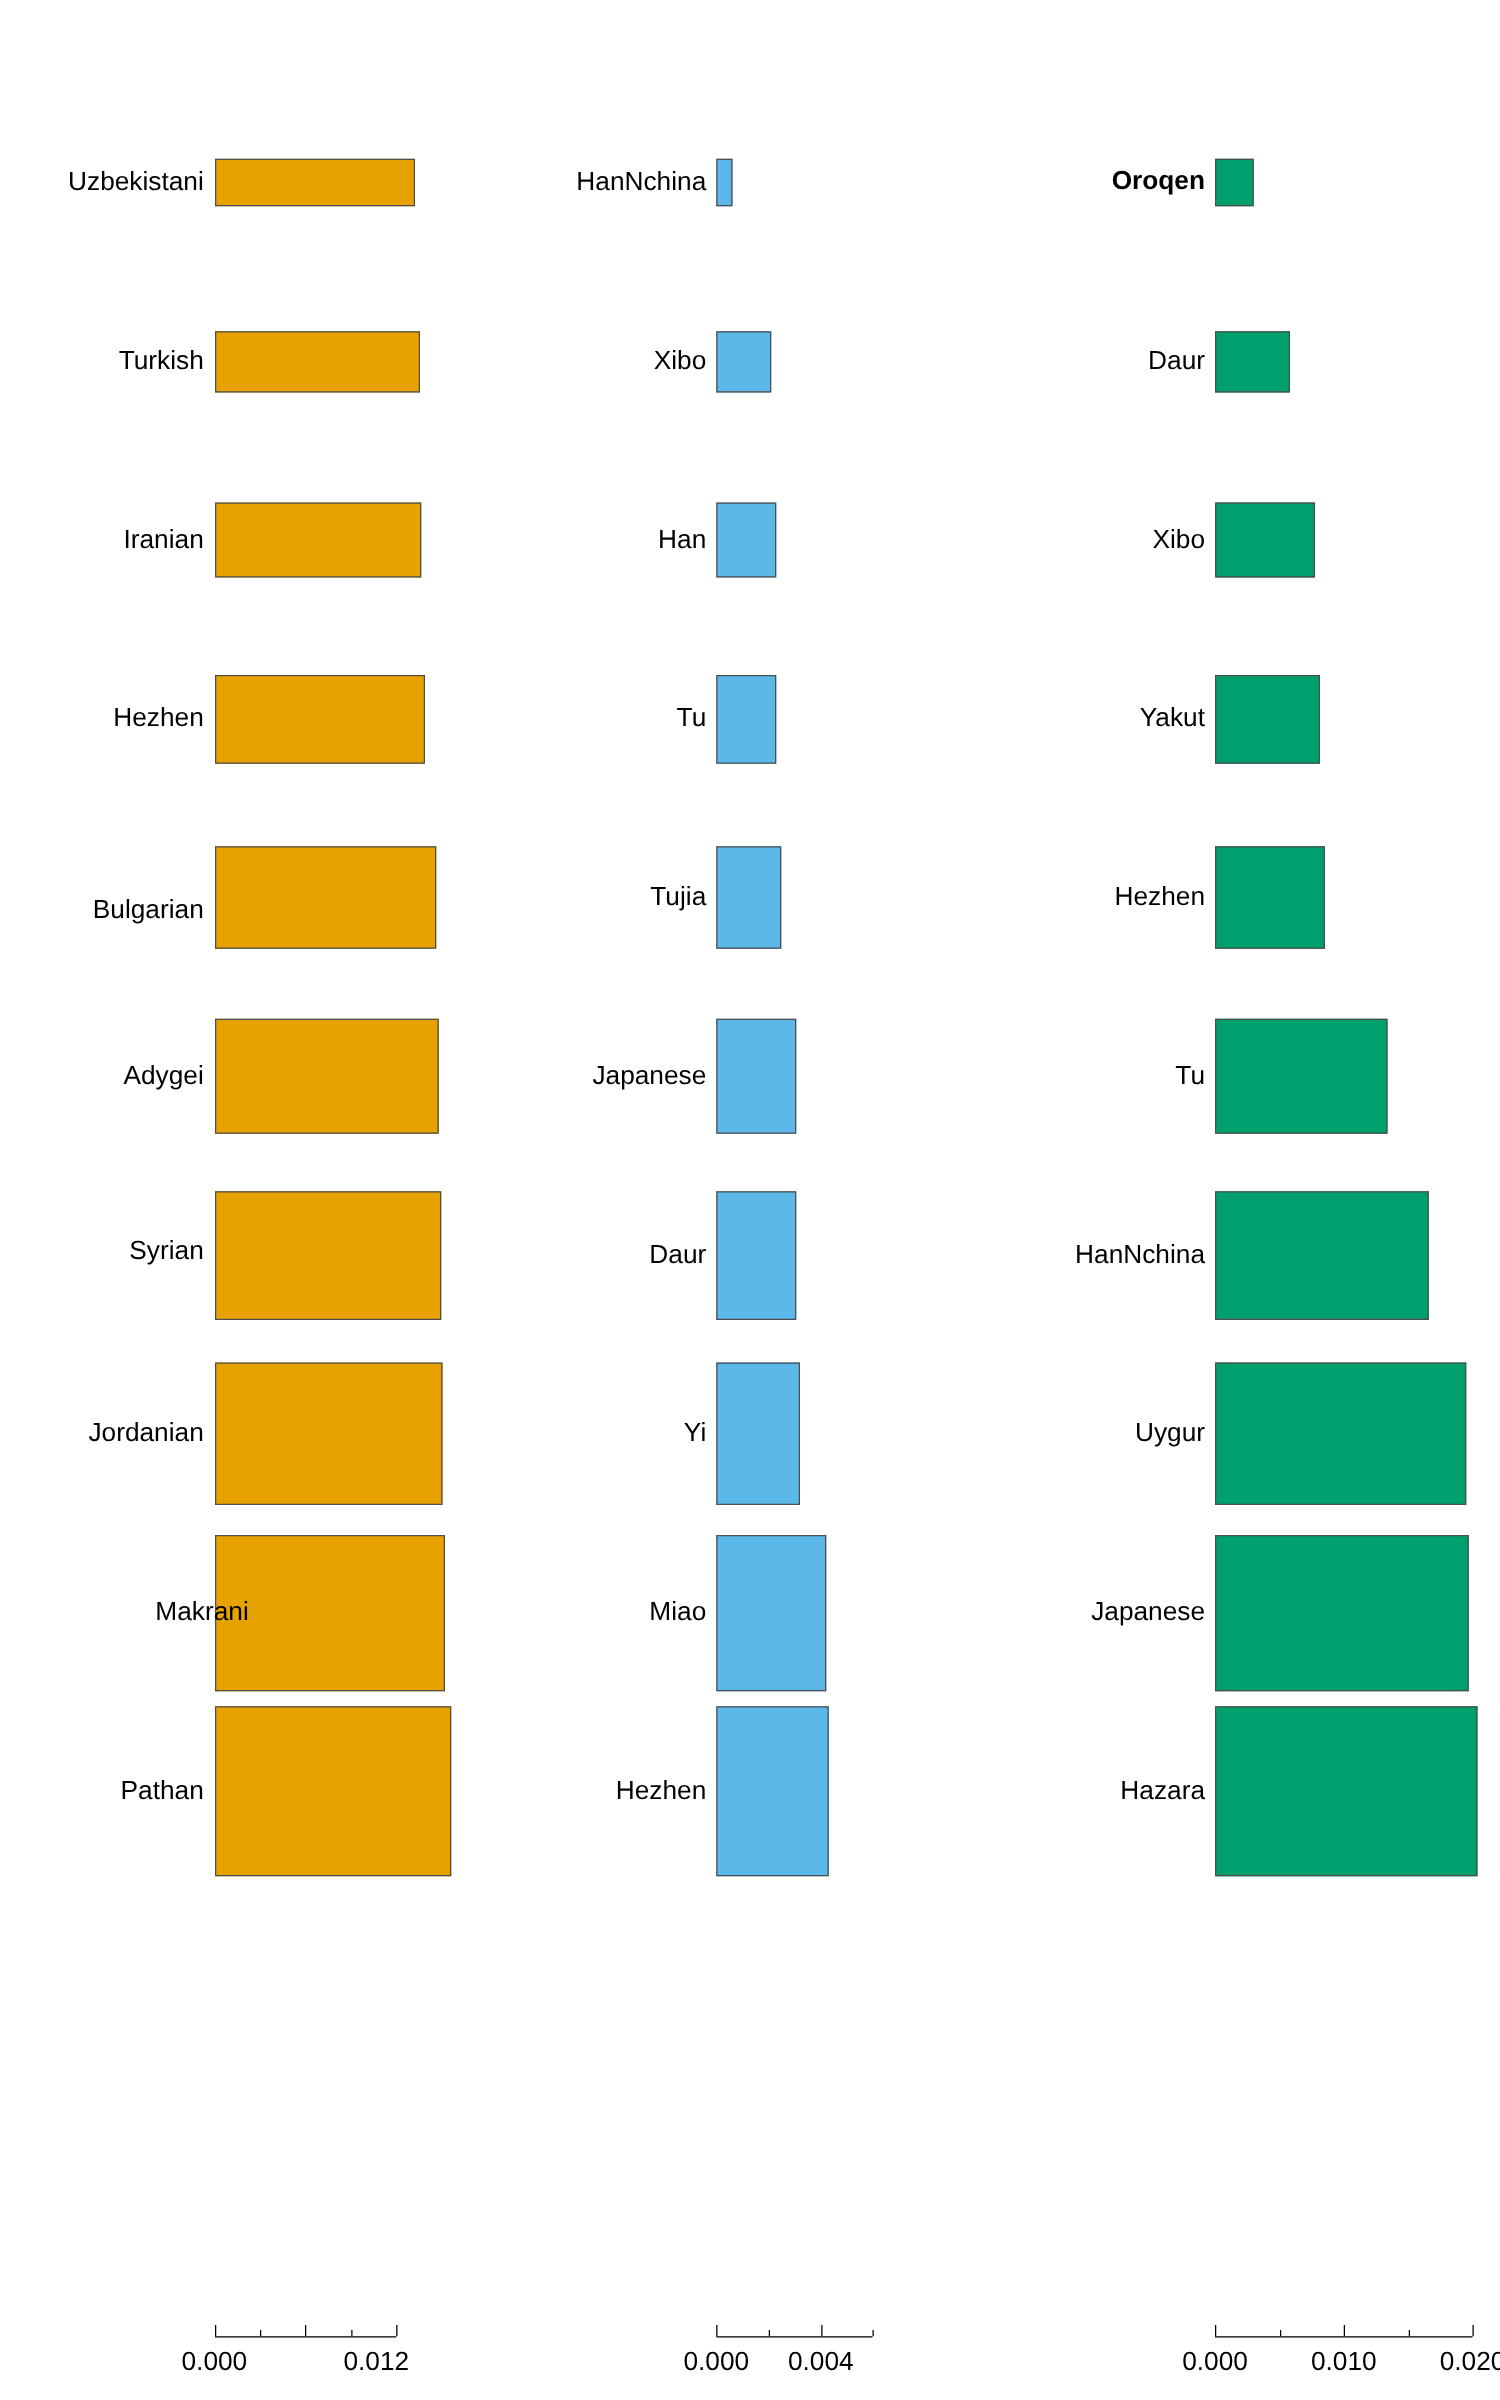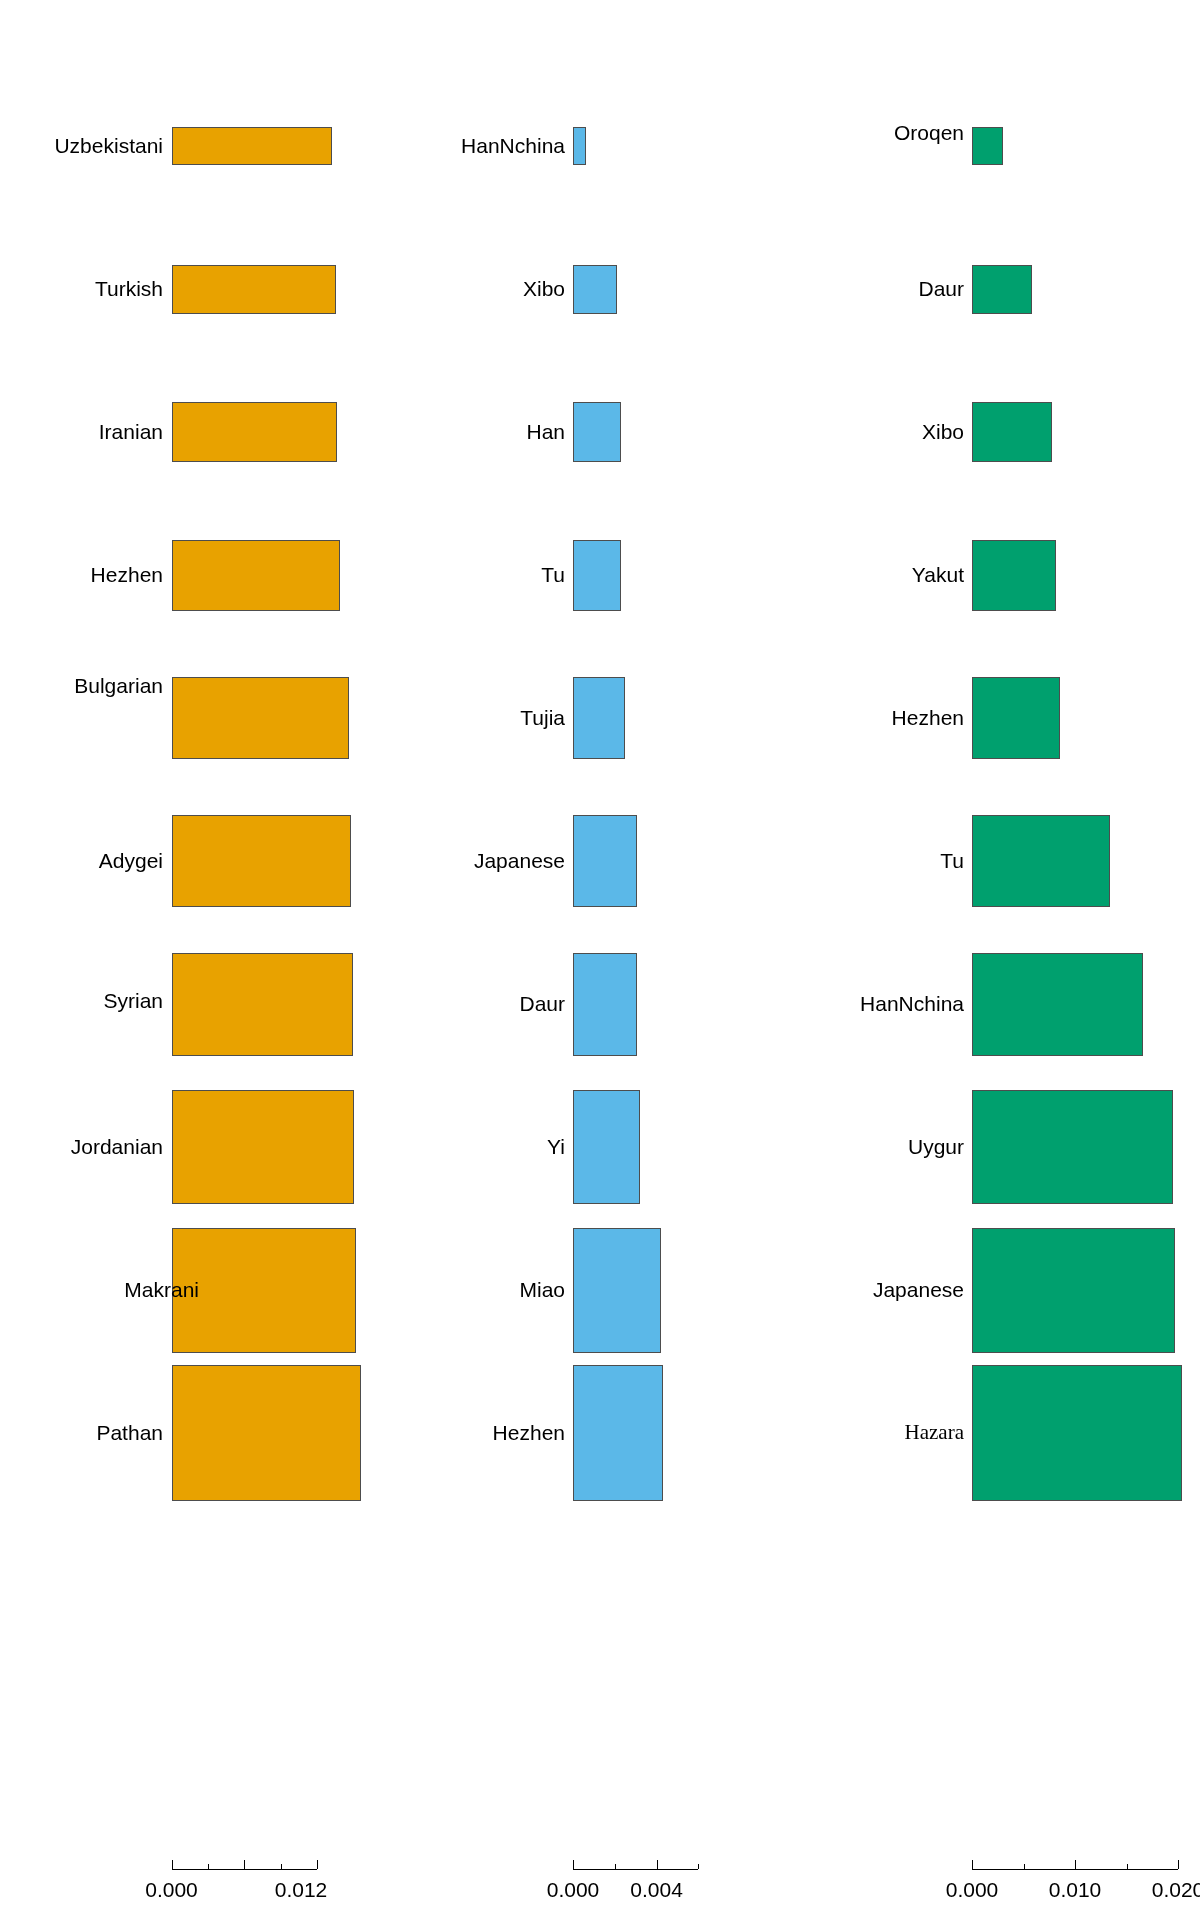--- a/index.html
+++ b/index.html
@@ -54,21 +54,21 @@
     <div class="panel" style="left: 0px; width: 1200px;">
       <div class="bar" title="Uzbekistani: 0.01325" style="left: 171.5px; top: 127px; width: 160.987px; height: 38px; background: rgb(232, 162, 0);"></div>
       <div class="cat-label" style="right: 1037px; top: 135px;">Uzbekistani</div>
       <div class="bar" title="Turkish: 0.0135" style="left: 171.5px; top: 265px; width: 164.025px; height: 49px; background: rgb(232, 162, 0);"></div>
       <div class="cat-label" style="right: 1037px; top: 278px;">Turkish</div>
       <div class="bar" title="Iranian: 0.0136" style="left: 171.5px; top: 402px; width: 165.24px; height: 60px; background: rgb(232, 162, 0);"></div>
       <div class="cat-label" style="right: 1037px; top: 421px;">Iranian</div>
       <div class="bar" title="Pathan: 0.0139" style="left: 171.5px; top: 540px; width: 168.885px; height: 71px; background: rgb(232, 162, 0);"></div>
       <div class="cat-label" style="right: 1037px; top: 564px;">Hezhen</div>
       <div class="bar" title="Bulgarian: 0.0146" style="left: 171.5px; top: 677px; width: 177.39px; height: 82px; background: rgb(232, 162, 0);"></div>
-      <div class="cat-label" style="right: 1037px; top: 675px;">Bulgarian</div>
+      <div class="cat-label" style="right: 1037px; top: 717px;">Bulgarian</div>
       <div class="bar" title="Adygei: 0.0148" style="left: 171.5px; top: 815px; width: 179.82px; height: 92px; background: rgb(232, 162, 0);"></div>
       <div class="cat-label" style="right: 1037px; top: 850px;">Adygei</div>
       <div class="bar" title="Syrian: 0.0149" style="left: 171.5px; top: 953px; width: 181.035px; height: 103px; background: rgb(232, 162, 0);"></div>
       <div class="cat-label" style="right: 1037px; top: 990px;">Syrian</div>
       <div class="bar" title="Jordanian: 0.015" style="left: 171.5px; top: 1090px; width: 182.25px; height: 114px; background: rgb(232, 162, 0);"></div>
       <div class="cat-label" style="right: 1037px; top: 1136px;">Jordanian</div>
       <div class="bar" title="Makrani: 0.0152" style="left: 171.5px; top: 1228px; width: 184.68px; height: 125px; background: rgb(232, 162, 0);"></div>
       <div class="cat-label" style="right: 1001px; top: 1279px;">Makrani</div>
       <div class="bar" title="Balochi: 0.0156" style="left: 171.5px; top: 1365px; width: 189.54px; height: 136px; background: rgb(232, 162, 0);"></div>
       <div class="cat-label" style="right: 1037px; top: 1422px;">Pathan</div>
@@ -106,39 +106,39 @@
       <div class="axis" style="left: 573px; top: 1869px; width: 125.4px;"></div>
       <div class="tick" style="left: 573px; top: 1860px; height: 9px;"></div>
       <div class="tick-label" style="left: 573px; top: 1879px;">0.000</div>
       <div class="tick" style="left: 614.8px; top: 1864px; height: 5px;"></div>
       <div class="tick" style="left: 656.6px; top: 1860px; height: 9px;"></div>
       <div class="tick-label" style="left: 656.6px; top: 1879px;">0.004</div>
       <div class="tick" style="left: 698.4px; top: 1864px; height: 5px;"></div>
     </div>
     <div class="panel" style="left: 0px; width: 1200px;">
       <div class="bar" title="Oroqen: 0.003" style="left: 972px; top: 127px; width: 30.9px; height: 38px; background: rgb(0, 160, 110);"></div>
-      <div class="cat-label" style="right: 236px; top: 122px;">Oroqen</div>
+      <div class="cat-label" style="right: 236px; top: 134px; font-weight: bold;">Oroqen</div>
       <div class="bar" title="Daur: 0.0058" style="left: 972px; top: 265px; width: 59.74px; height: 49px; background: rgb(0, 160, 110);"></div>
       <div class="cat-label" style="right: 236px; top: 278px;">Daur</div>
       <div class="bar" title="Xibo: 0.0078" style="left: 972px; top: 402px; width: 80.34px; height: 60px; background: rgb(0, 160, 110);"></div>
       <div class="cat-label" style="right: 236px; top: 421px;">Xibo</div>
       <div class="bar" title="Yakut: 0.0082" style="left: 972px; top: 540px; width: 84.46px; height: 71px; background: rgb(0, 160, 110);"></div>
       <div class="cat-label" style="right: 236px; top: 564px;">Yakut</div>
       <div class="bar" title="Hezhen: 0.0085" style="left: 972px; top: 677px; width: 87.55px; height: 82px; background: rgb(0, 160, 110);"></div>
       <div class="cat-label" style="right: 236px; top: 707px;">Hezhen</div>
       <div class="bar" title="Tu: 0.0134" style="left: 972px; top: 815px; width: 138.02px; height: 92px; background: rgb(0, 160, 110);"></div>
       <div class="cat-label" style="right: 236px; top: 850px;">Tu</div>
       <div class="bar" title="HanNchina: 0.0166" style="left: 972px; top: 953px; width: 170.98px; height: 103px; background: rgb(0, 160, 110);"></div>
       <div class="cat-label" style="right: 236px; top: 993px;">HanNchina</div>
       <div class="bar" title="Uygur: 0.0195" style="left: 972px; top: 1090px; width: 200.85px; height: 114px; background: rgb(0, 160, 110);"></div>
       <div class="cat-label" style="right: 236px; top: 1136px;">Uygur</div>
       <div class="bar" title="Japanese: 0.0197" style="left: 972px; top: 1228px; width: 202.91px; height: 125px; background: rgb(0, 160, 110);"></div>
       <div class="cat-label" style="right: 236px; top: 1279px;">Japanese</div>
       <div class="bar" title="Hazara: 0.0204" style="left: 972px; top: 1365px; width: 210.12px; height: 136px; background: rgb(0, 160, 110);"></div>
-      <div class="cat-label" style="right: 236px; top: 1422px; font-family: Liberation Serif, serif;">Hazara</div>
+      <div class="cat-label" style="right: 236px; top: 1422px;">Hazara</div>
       <div class="axis" style="left: 972px; top: 1869px; width: 206px;"></div>
       <div class="tick" style="left: 972px; top: 1860px; height: 9px;"></div>
       <div class="tick-label" style="left: 972px; top: 1879px;">0.000</div>
       <div class="tick" style="left: 1023.5px; top: 1864px; height: 5px;"></div>
       <div class="tick" style="left: 1075px; top: 1860px; height: 9px;"></div>
       <div class="tick-label" style="left: 1075px; top: 1879px;">0.010</div>
       <div class="tick" style="left: 1126.5px; top: 1864px; height: 5px;"></div>
       <div class="tick" style="left: 1178px; top: 1860px; height: 9px;"></div>
       <div class="tick-label" style="left: 1178px; top: 1879px;">0.020</div>
     </div>

